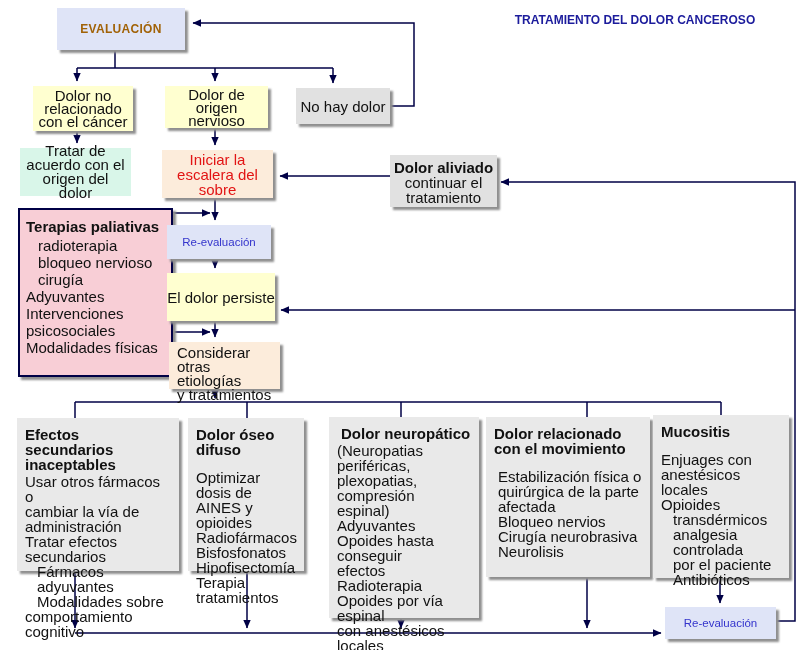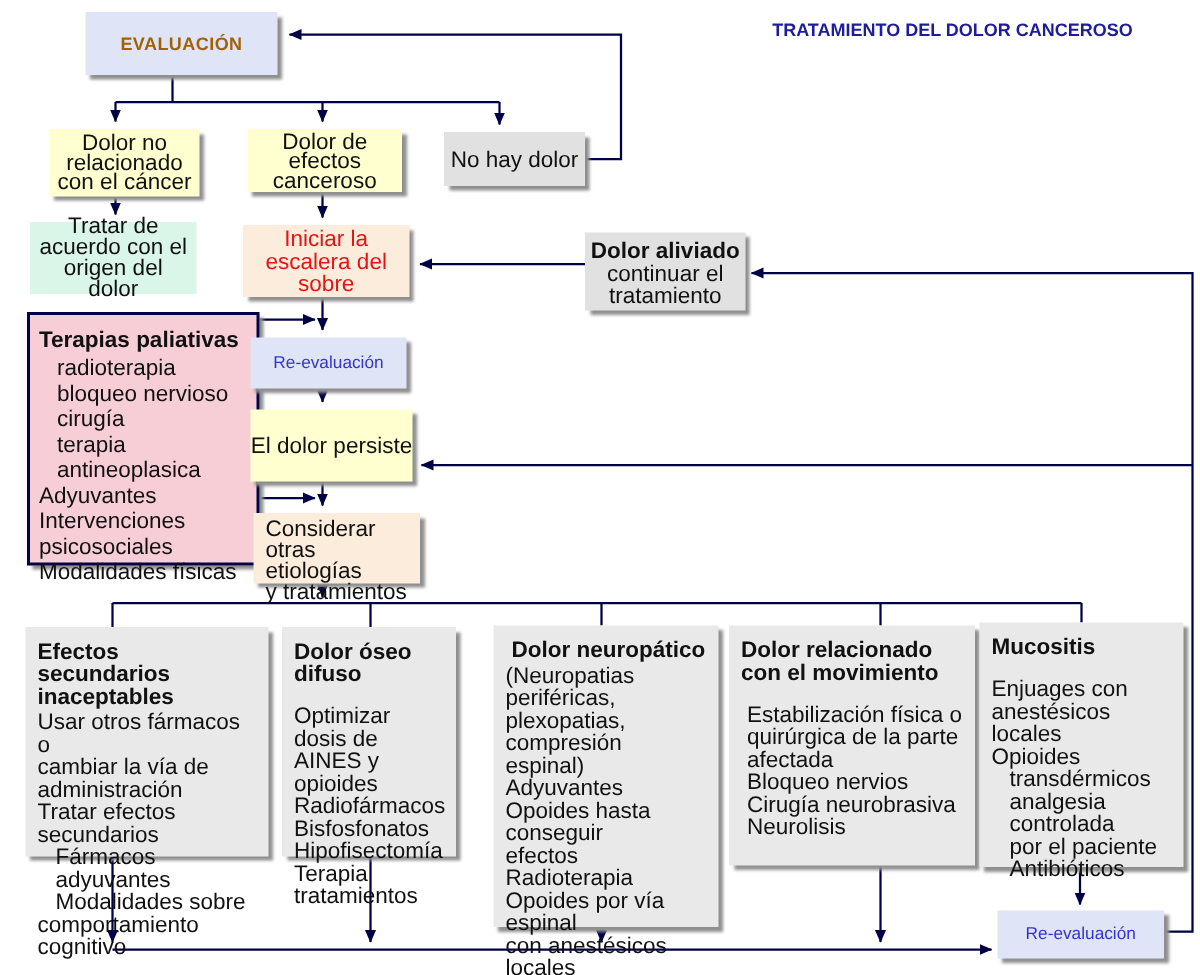--- a/index.html
+++ b/index.html
@@ -76,39 +76,38 @@
       <path d="M795,310 H281" marker-end="url(#ah)"></path>
     </g>
   </svg>
 
   <div id="title">TRATAMIENTO DEL DOLOR CANCEROSO</div>
 
   <div class="box cen lav sh navy" style="left:57px;top:8px;width:128px;height:42px;">EVALUACIÓN</div>
 
   <div class="box cen yellow sh" style="left:33px;top:86px;width:100px;height:45px;padding:2px 4px;">Dolor no relacionado con el cáncer</div>
 
-  <div class="box cen yellow sh" style="left:165px;top:86px;width:103px;height:42px;padding:2px 4px;">Dolor de efectos canceroso</div>
+  <div class="box cen yellow sh" style="left:165px;top:86px;width:103px;height:42px;padding:2px 4px;">Dolor de origen nervioso</div>
 
   <div class="box cen gray sh" style="left:296px;top:88px;width:94px;height:36px;">No hay dolor</div>
 
   <div class="box cen mint" style="left:20px;top:148px;width:111px;height:48px;padding:2px 4px;line-height:14px;">Tratar de acuerdo con el origen del dolor</div>
 
   <div class="box cen peach sh red" style="left:162px;top:150px;width:111px;height:48px;padding:2px 4px;line-height:15px;">Iniciar la escalera del sobre</div>
 
   <div class="box gray sh alv" style="left:390px;top:155px;width:107px;height:52px;">
     <div class="bt">Dolor aliviado</div>
     <div>continuar el tratamiento</div>
   </div>
 
   <div class="box pink sh tp" style="left:18px;top:208px;width:155px;height:169px;">
     <div class="bt">Terapias paliativas</div>
     <div class="ind">radioterapia</div>
     <div class="ind">bloqueo nervioso</div>
     <div class="ind">cirugía</div>
-    <div class="ind">terapia antineoplasica</div>
     <div>Adyuvantes</div>
     <div>Intervenciones</div>
     <div>psicosociales</div>
     <div>Modalidades físicas</div>
   </div>
 
   <div class="box cen lav sh blue" style="left:167px;top:225px;width:104px;height:34px;">Re-evaluación</div>
 
   <div class="box cen yellow sh" style="left:167px;top:273px;width:108px;height:48px;">El dolor persiste</div>
 

